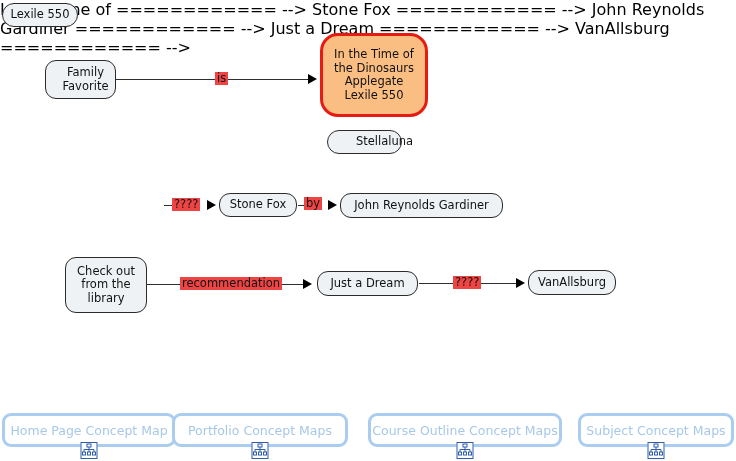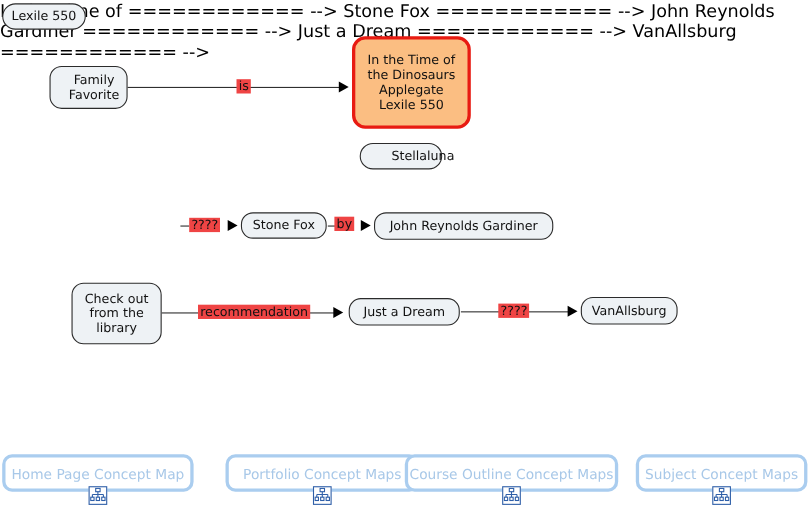--- a/index.html
+++ b/index.html
@@ -121,21 +121,21 @@
 <body>
 
 <div id="canvas">
 
   
   <div class="node tag" style="left:2px; top:3px; width:76px; height:24px;">Lexile 550</div>
 
   <div class="node" style="left:45px; top:60px; width:71px; height:39px;padding-left:16px;">Family
 Favorite</div>
 
-  <div class="node highlight" style="left:320px; top:33px; width:108px; height:84px;">In the Time of
+  <div class="node highlight" style="left:320px; top:33px; width:108px; height:84px;border-radius:18px;">In the Time of
 the Dinosaurs
 Applegate
 Lexile 550</div>
 
   <div class="node tag" style="left:327px; top:130px; width:75px; height:24px;padding-left:46px;">Stellaluna</div>
 
 
   <div class="node" style="left:219px; top:193px; width:78px; height:24px;">Stone Fox</div>
 
   <div class="node" style="left:340px; top:193px; width:163px; height:25px;">John Reynolds Gardiner</div>
@@ -183,21 +183,21 @@
       <svg width="15" height="15" viewBox="0 0 15 15">
         <rect x="5.5" y="1" width="4" height="3" fill="#ffffff" stroke="#2f5fa8" stroke-width="1"></rect>
         <path d="M7.5 4 L7.5 6.5 M2.5 6.5 L12.5 6.5 M2.5 6.5 L2.5 9 M7.5 6.5 L7.5 9 M12.5 6.5 L12.5 9" stroke="#2f5fa8" stroke-width="1" fill="none"></path>
         <rect x="1" y="9" width="3" height="3" fill="#ffffff" stroke="#2f5fa8" stroke-width="1"></rect>
         <rect x="6" y="9" width="3" height="3" fill="#ffffff" stroke="#2f5fa8" stroke-width="1"></rect>
         <rect x="11" y="9" width="3" height="3" fill="#ffffff" stroke="#2f5fa8" stroke-width="1"></rect>
       </svg>
     </span>
   </div>
 
-  <div class="navbtn" style="left:205px; top:8px; width:176px;">
+  <div class="navbtn" style="left:172px; top:8px; width:176px;">
     <span>Portfolio Concept Maps</span>
     <span class="btn-icon">
       <svg width="15" height="15" viewBox="0 0 15 15">
         <rect x="5.5" y="1" width="4" height="3" fill="#ffffff" stroke="#2f5fa8" stroke-width="1"></rect>
         <path d="M7.5 4 L7.5 6.5 M2.5 6.5 L12.5 6.5 M2.5 6.5 L2.5 9 M7.5 6.5 L7.5 9 M12.5 6.5 L12.5 9" stroke="#2f5fa8" stroke-width="1" fill="none"></path>
         <rect x="1" y="9" width="3" height="3" fill="#ffffff" stroke="#2f5fa8" stroke-width="1"></rect>
         <rect x="6" y="9" width="3" height="3" fill="#ffffff" stroke="#2f5fa8" stroke-width="1"></rect>
         <rect x="11" y="9" width="3" height="3" fill="#ffffff" stroke="#2f5fa8" stroke-width="1"></rect>
       </svg>
     </span>

